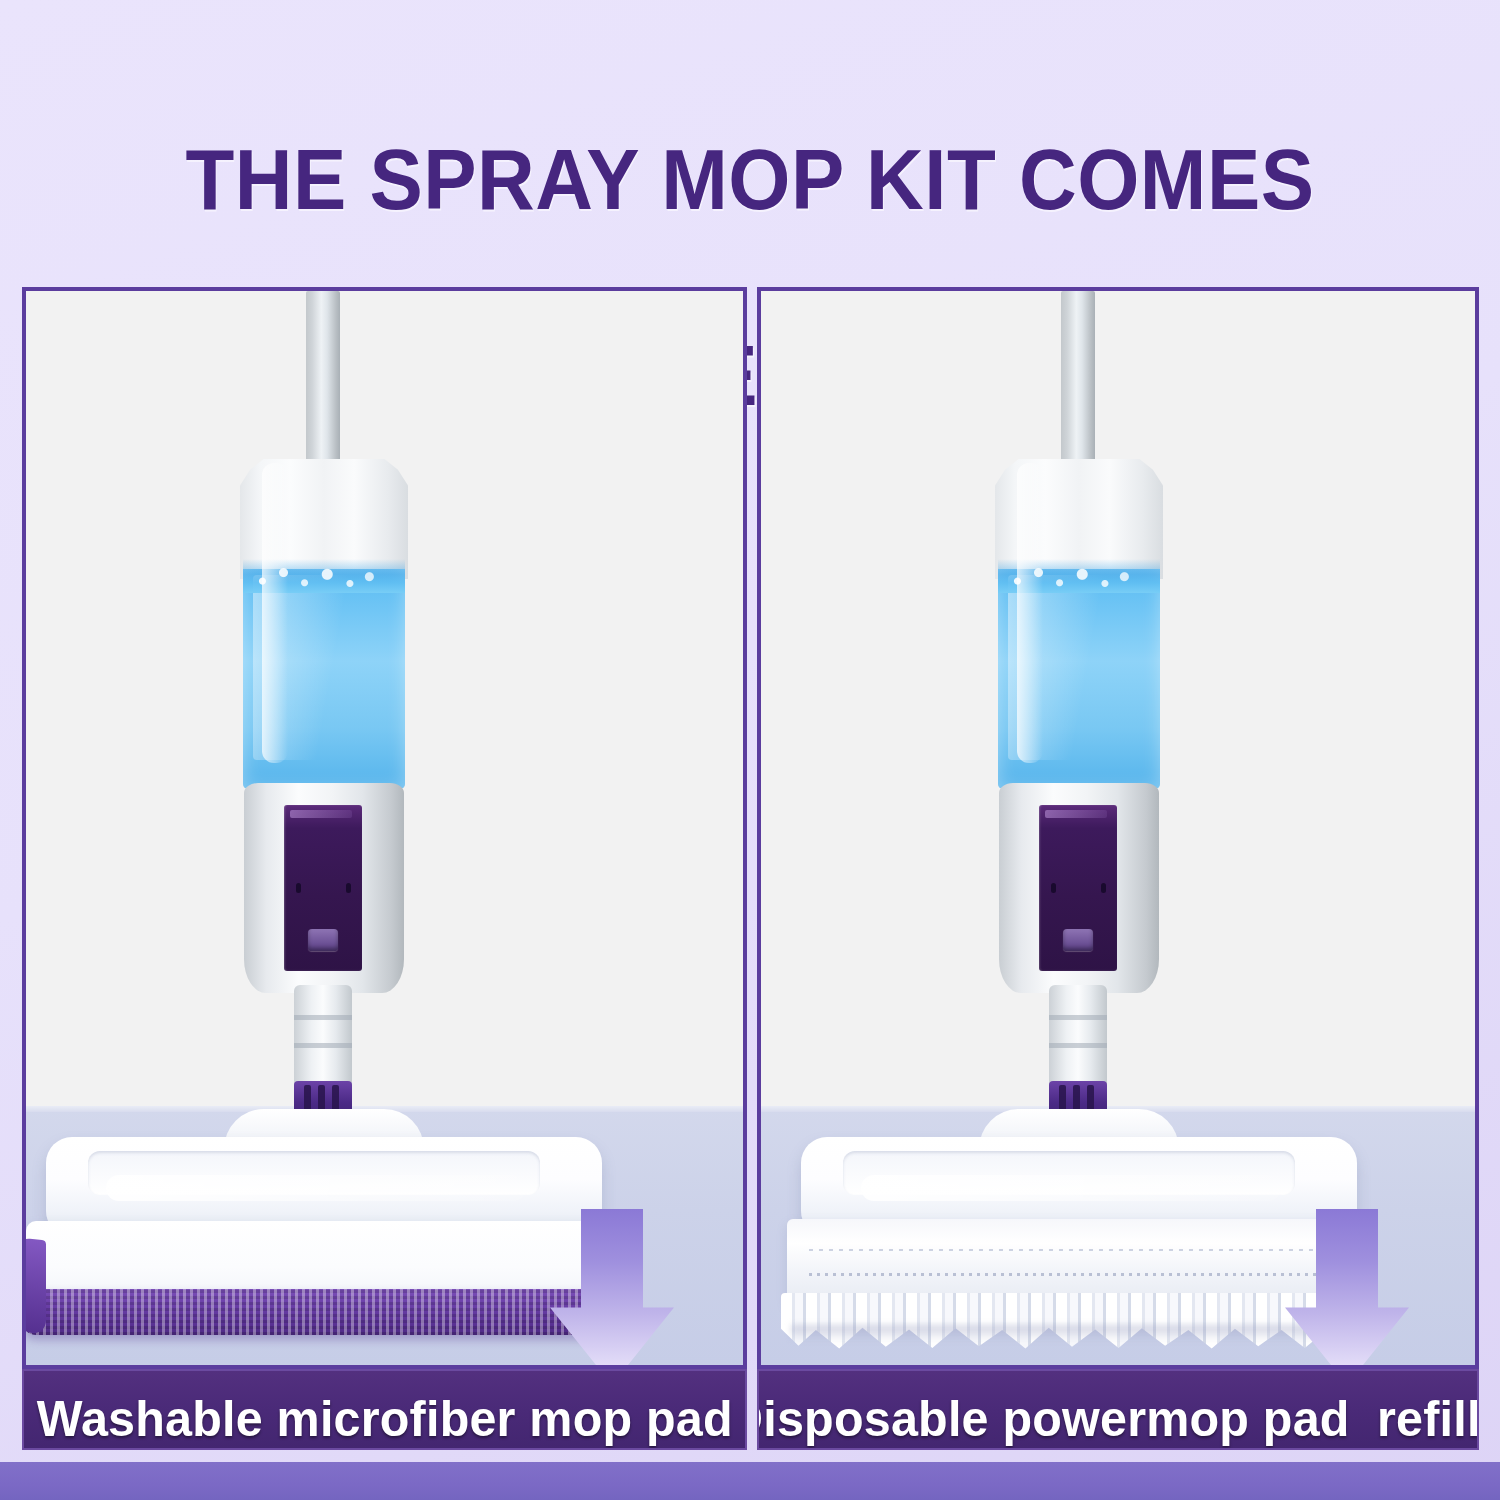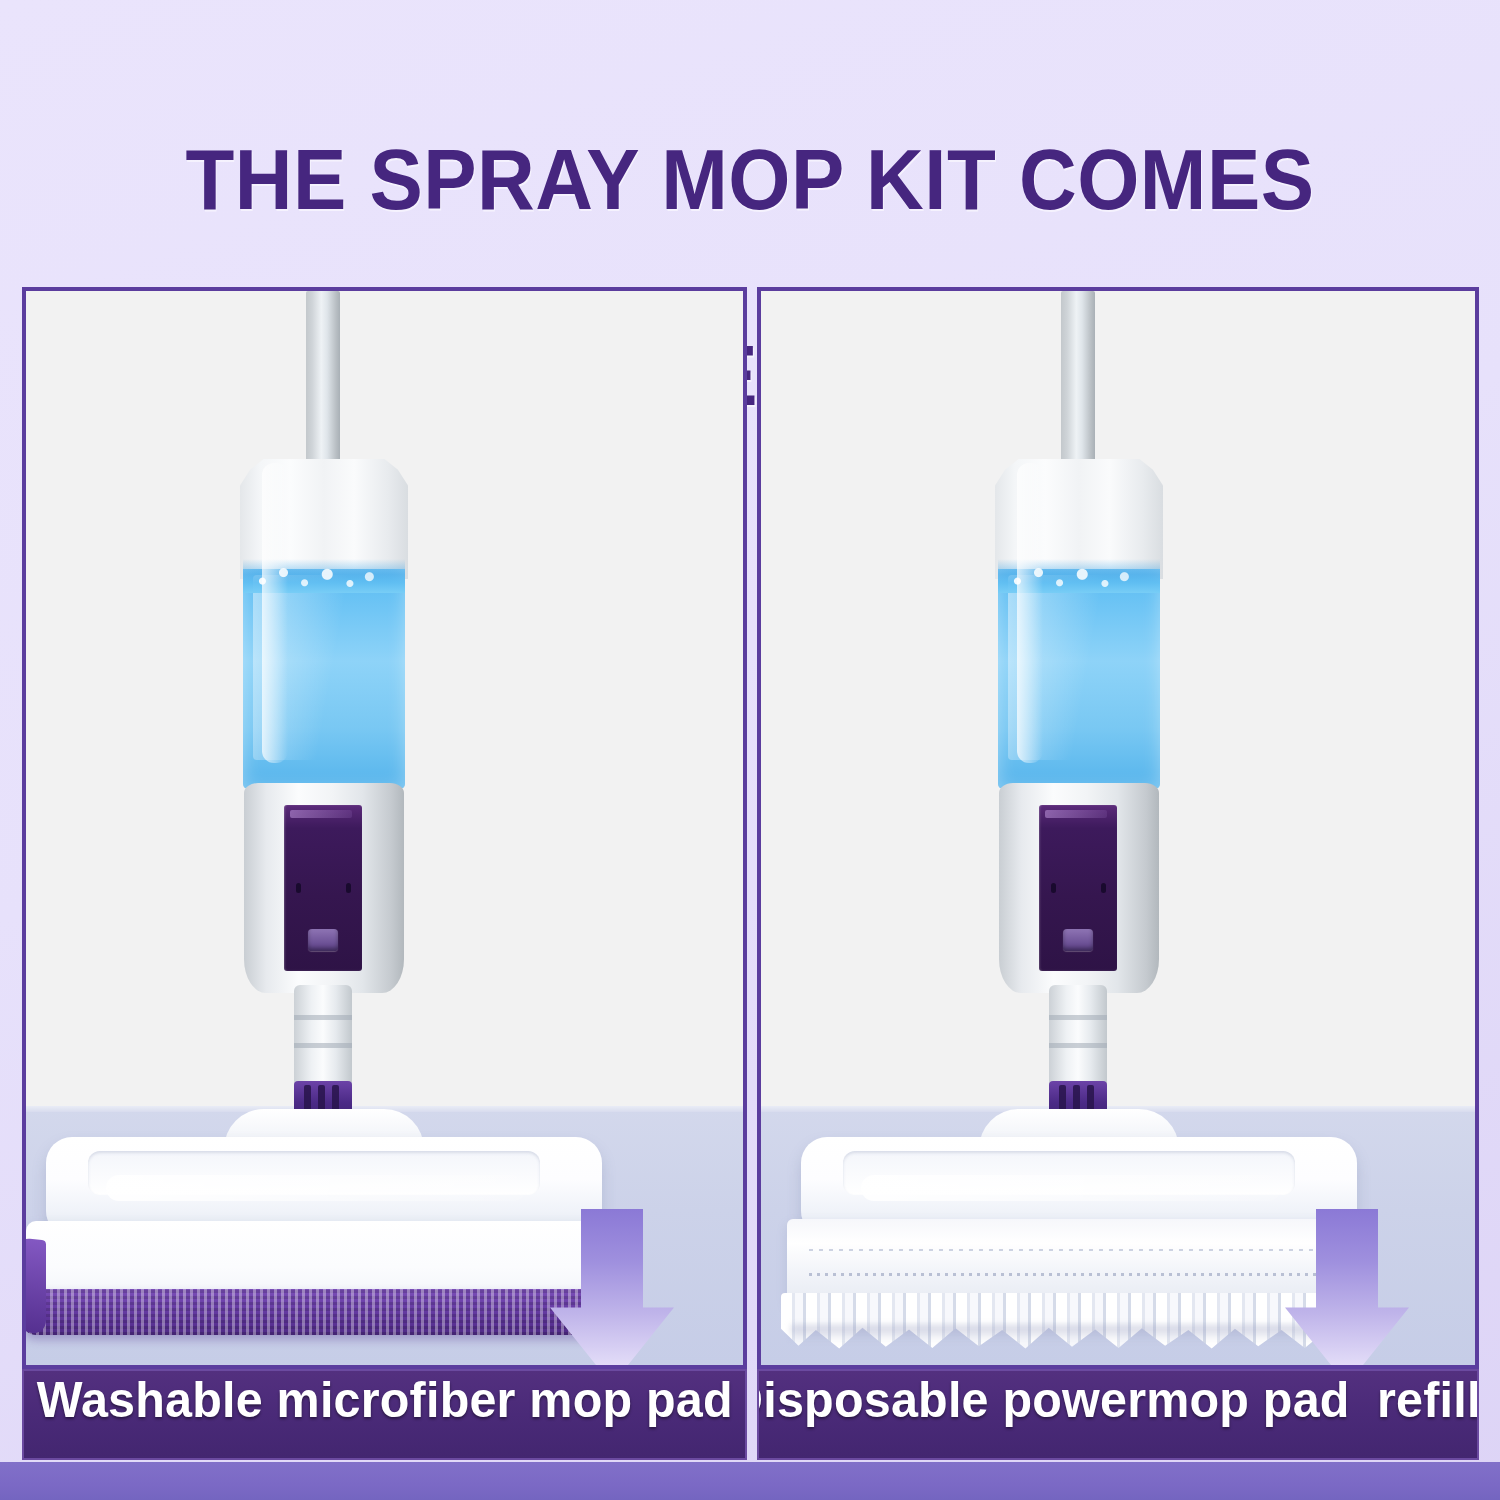--- a/index.html
+++ b/index.html
@@ -240,24 +240,24 @@
   #arrow-left  { left:524px; top:918px; }
   #arrow-right { left:524px; top:918px; }
   .arrow-shape {
     position:absolute; left:0; top:0; width:124px; height:176px;
     background:linear-gradient(180deg,#8b79d6 0%,#9f90de 30%,#c0b5ea 60%,#ded7f6 85%,#ece8fb 100%);
     clip-path:polygon(25% 0,75% 0,75% 56%,100% 56%,50% 100%,0 56%,25% 56%);
   }
 
   
   .caption {
-    position:absolute; top:1369px; height:91px;
+    position:absolute; top:1369px; height:81px;
     background:linear-gradient(180deg,#53307f 0%,#4a2a78 50%,#432670 100%);
     border:2px solid #6b4aa0;
-    display:flex; align-items:flex-start; justify-content:center;
+    display:flex; align-items:flex-end; justify-content:center;
     overflow:hidden;
   }
   #caption-left  { left:22px;  width:725px; }
   #caption-right { left:757px; width:722px; }
   .caption span {
     color:#ffffff;
     font-family:"Liberation Sans Narrow","Liberation Sans",sans-serif;
     font-weight:bold;
     font-size:50px;
     letter-spacing:0.2px;

